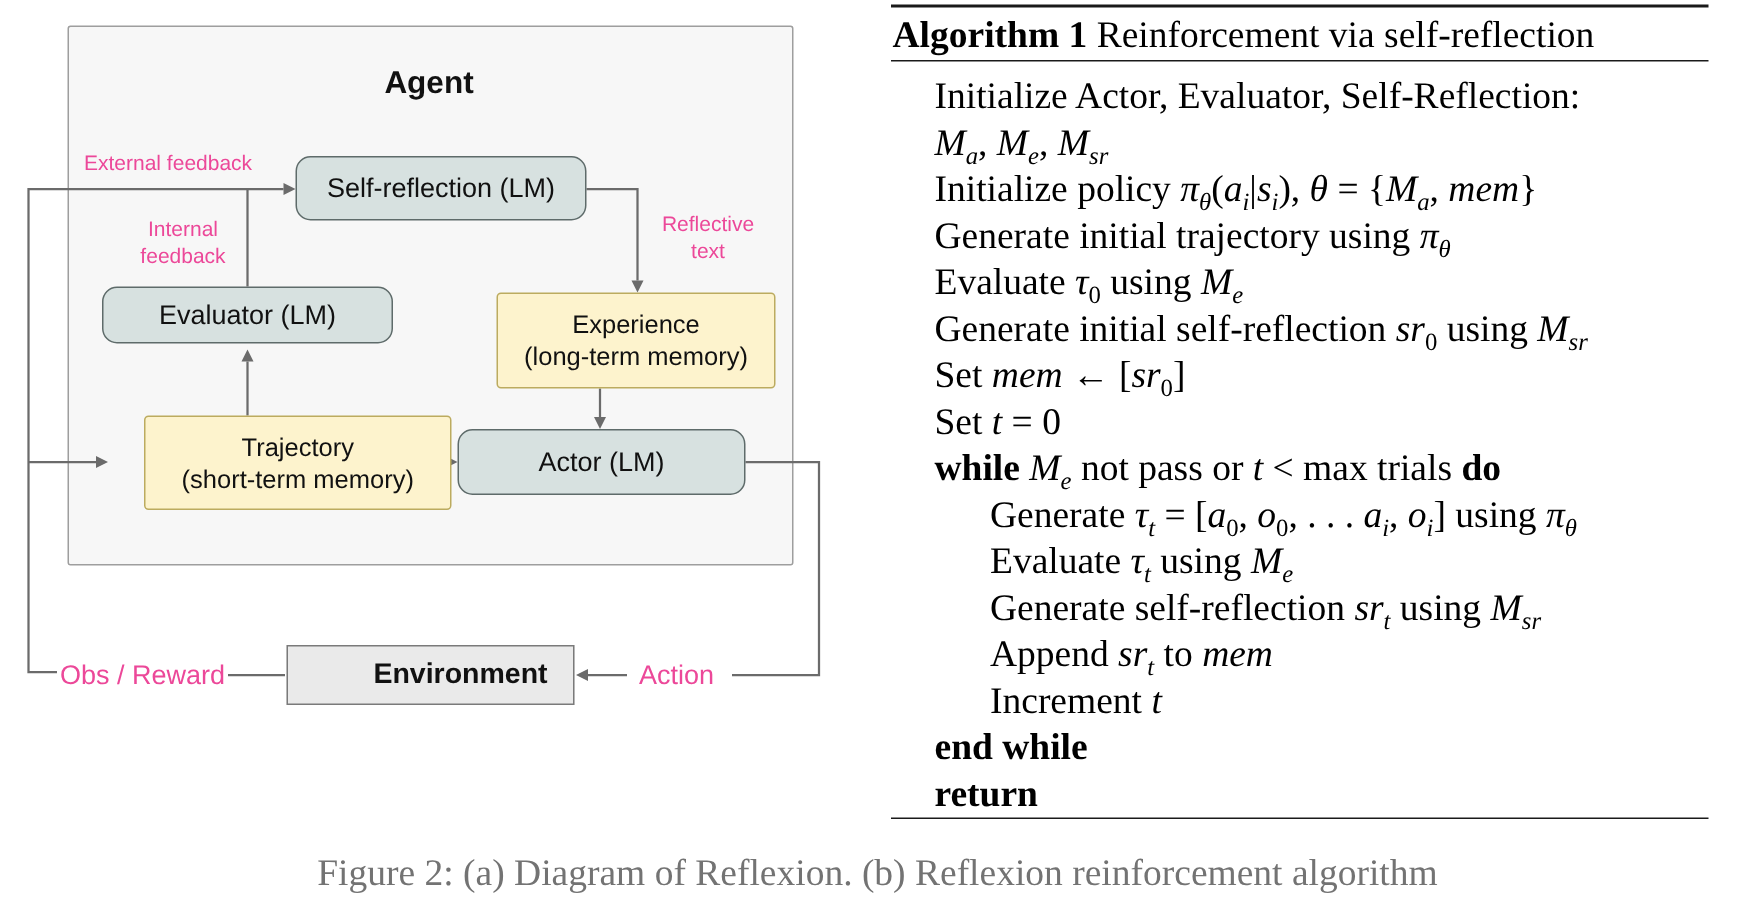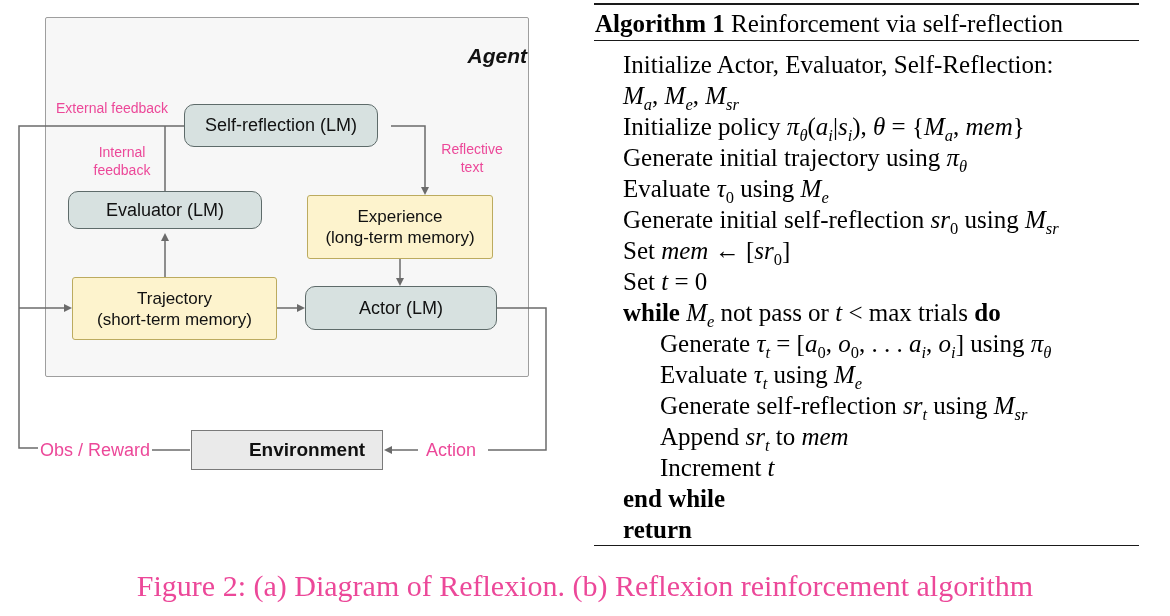--- a/index.html
+++ b/index.html
@@ -2,30 +2,30 @@
 <html style="--lm-fill: #d7e1e0; --lm-border: #5e6b6a; --mem-fill: #fdf3cd; --mem-border: #bcab5f; --env-fill: #eaeaea; --env-border: #7a7a7a; --agent-fill: #f7f7f7; --agent-border: #9e9e9e; --line: #6b6b6b;"><head>
 <meta charset="utf-8">
 <style>
   html,body{margin:0;padding:0;background:#ffffff;}
   .page{position:relative;width:1170px;height:616px;background:#ffffff;overflow:hidden;
         font-family:"Liberation Sans",sans-serif;color:#111;}
   
   .diagram{position:absolute;left:0;top:0;width:570px;height:500px;}
   .agent{position:absolute;left:45px;top:17px;width:482px;height:358px;
          background:var(--agent-fill);border:1.5px solid var(--agent-border);border-radius:2px;z-index:1;}
-  .agent-title{position:absolute;left:45px;top:44px;width:482px;text-align:right;
-               font-weight:bold;font-size:21px;z-index:4;font-style:italic;}
+  .agent-title{position:absolute;left:45px;top:44px;width:482px;text-align:center;
+               font-weight:bold;font-size:21px;z-index:4;}
   .connectors{position:absolute;left:0;top:0;z-index:2;}
   .node{position:absolute;display:flex;flex-direction:column;align-items:center;justify-content:center;
         text-align:center;z-index:3;box-sizing:border-box;}
   .lm{background:var(--lm-fill);border:1.5px solid var(--lm-border);border-radius:10px;font-size:18px;}
   .mem{background:var(--mem-fill);border:1.5px solid var(--mem-border);border-radius:3px;
-       font-size:17px;line-height:21px;}
+       font-size:17px;line-height:21px;margin-left:24px;}
   .env{background:var(--env-fill);border:1.5px solid var(--env-border);font-weight:bold;font-size:19px;}
-  .box-self-reflection{left:184px;top:104px;width:194px;height:43px;}
+  .box-self-reflection{left:197px;top:104px;width:194px;height:43px;}
   .box-evaluator{left:68px;top:191px;width:194px;height:38px;}
   .box-experience{left:307px;top:195px;width:186px;height:64px;}
   .box-trajectory{left:72px;top:277px;width:205px;height:63px;}
   .box-actor{left:305px;top:286px;width:192px;height:44px;}
   .box-environment{left:191px;top:430px;width:192px;height:40px;padding-left:40px;}
   .lbl{position:absolute;font-size:14px;line-height:17.5px;z-index:4;color:#ec4899;}
   .lbl-pre{white-space:pre-line;text-align:center;}
   .lbl-external{left:56px;top:100px;}
   .lbl-internal{left:87px;top:144px;width:70px;}
   .lbl-reflective{left:437px;top:141px;width:70px;}
@@ -40,21 +40,21 @@
   .rule-bot{top:545px;height:1.4px;}
   .algo-header{position:absolute;left:1px;top:7px;height:33px;line-height:33px;white-space:nowrap;}
   .algo-body{position:absolute;left:29px;top:49px;}
   .algo-line{height:31px;line-height:31px;white-space:nowrap;}
   .algo-line.ind{padding-left:37px;}
   .b{font-weight:bold;}
   .i{font-style:italic;}
   .algo sub{font-size:66%;line-height:0;}
   
   .caption{position:absolute;left:0;top:569px;width:1170px;text-align:center;
-           font-family:"Liberation Serif",serif;font-size:30px;color:#ec4899;}
+           font-family:"Liberation Serif",serif;font-size:25px;color:#737373;}
 </style>
 </head>
 <body>
 
 <div class="page">
 
   <div class="diagram">
 
     <div class="agent"></div>
     <div class="agent-title">Agent</div>

